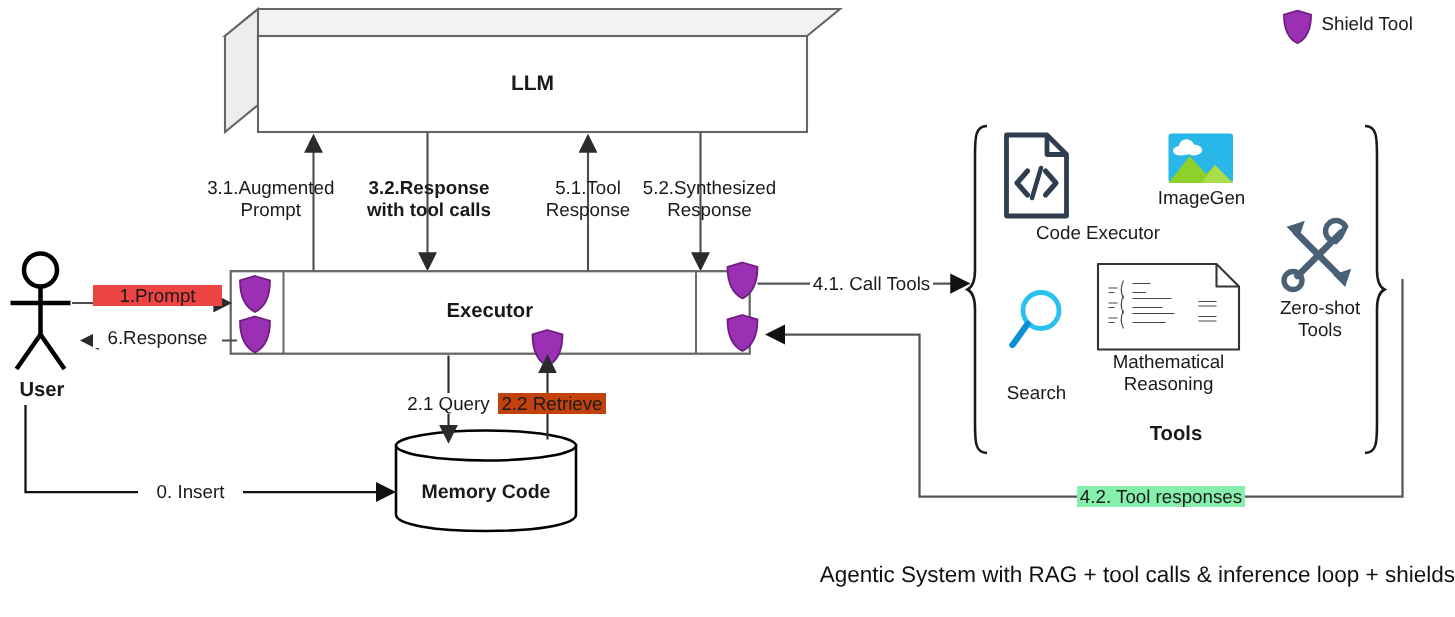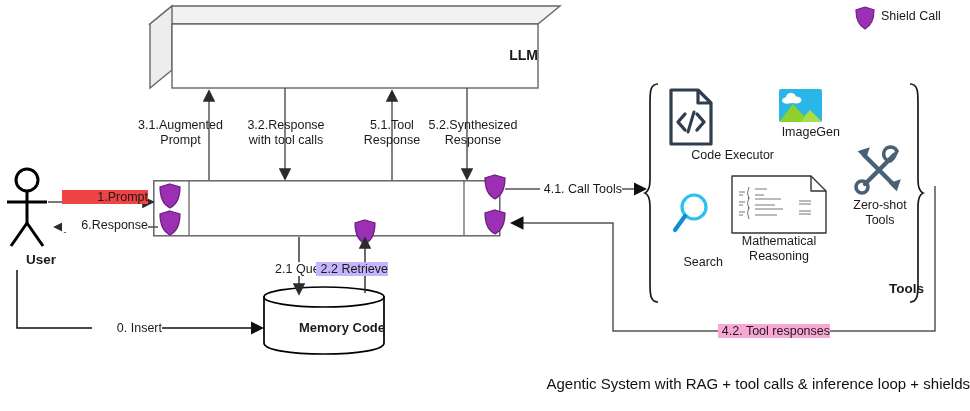--- a/index.html
+++ b/index.html
@@ -1,19 +1,19 @@
 <!DOCTYPE html>
 <html><head>
 <meta charset="utf-8">
 <style>
   html,body{margin:0;padding:0;background:#ffffff;}
   body{width:970px;height:411px;position:relative;overflow:hidden;
        font-family:"Liberation Sans","DejaVu Sans",sans-serif;color:#000;}
   .abs{position:absolute;}
-  .lbl{font-size:12.5px;line-height:14px;color:#1a1a1a;text-align:right;white-space:nowrap;}
+  .lbl{font-size:12.5px;line-height:14px;color:#1a1a1a;text-align:center;white-space:nowrap;}
   .lbl2{font-size:12.5px;line-height:14.5px;color:#1a1a1a;text-align:center;}
   .bold{font-weight:bold;}
   svg{display:block;overflow:visible;}
   .stroke{stroke:#4d4d4d;fill:none;stroke-width:1.4;}
   #caption{width:100%;text-align:right;font-size:15px;color:#111;}
 </style>
 </head>
 <body>
 
 <div class="abs" style="left:150px;top:4px;">
@@ -39,39 +39,40 @@
 
     <path class="stroke" d="M242,94 L242,4" marker-end="url(#ah)" stroke="#2b2b2b"></path>
 
     <path class="stroke" d="M317,0 L317,90" marker-end="url(#ah)" stroke="#2b2b2b"></path>
   </svg>
 </div>
 <div class="abs lbl2" style="left:138px;top:118px;width:85px;">
   <div>3.1.Augmented</div>
   <div>Prompt</div>
 </div>
-<div class="abs lbl2" style="left:235px;top:118px;width:102px;">
+<div class="abs lbl2" style="left:235px;top:118px;width:102px;font-weight:bold;">
   <div>3.2.Response</div>
   <div>with tool calls</div>
 </div>
 <div class="abs lbl2" style="left:348px;top:118px;width:88px;">
   <div>5.1.Tool</div>
   <div>Response</div>
 </div>
 <div class="abs lbl2" style="left:424px;top:118px;width:98px;">
   <div>5.2.Synthesized</div>
   <div>Response</div>
 </div>
 
 <div class="abs" style="left:153px;top:180px;">
   <svg width="348" height="57">
     <rect x="0.8" y="0.8" width="346" height="55" fill="#ffffff" stroke="#666" stroke-width="1.5"></rect>
     <line x1="36" y1="1" x2="36" y2="56" stroke="#666" stroke-width="1.3"></line>
     <line x1="311" y1="1" x2="311" y2="56" stroke="#666" stroke-width="1.3"></line>
   </svg>
+  <div class="abs lbl bold" style="left:36px;top:20px;width:275px;font-size:13.5px;">Executor</div>
 </div>
 
 <div class="abs" style="left:159px;top:183px;">
   <svg width="22" height="26" viewBox="0 0 22 26">
       <path d="M11 1 L21 4 C21 15 17 22 11 25 C5 22 1 15 1 4 Z" fill="#9b30b5" stroke="#6d1f80" stroke-width="1.2"></path>
     </svg>
 </div>
 <div class="abs" style="left:159px;top:210px;">
   <svg width="22" height="26" viewBox="0 0 22 26">
       <path d="M11 1 L21 4 C21 15 17 22 11 25 C5 22 1 15 1 4 Z" fill="#9b30b5" stroke="#6d1f80" stroke-width="1.2"></path>
@@ -134,21 +135,21 @@
     <defs>
       <marker id="ah3" markerWidth="9" markerHeight="9" refX="7" refY="4.5" orient="auto">
         <path d="M0,0 L9,4.5 L0,9 z" fill="#2b2b2b"></path>
       </marker>
     </defs>
     <path d="M9,0 L9,56" stroke="#2b2b2b" stroke-width="1.4" fill="none" marker-end="url(#ah3)"></path>
     <path d="M75,56 L75,2" stroke="#2b2b2b" stroke-width="1.4" fill="none" marker-end="url(#ah3)"></path>
   </svg>
 </div>
 <div class="abs lbl" style="left:268px;top:262px;width:62px;background:#fff;">2.1 Query</div>
-<div class="abs lbl" style="left:316px;top:262px;width:72px;background:#c4b5fd;">2.2 Retrieve</div>
+<div class="abs lbl" style="left:332px;top:262px;width:72px;background:#c2410c;">2.2 Retrieve</div>
 
 <div class="abs" style="left:15px;top:270px;">
   <svg width="255" height="70">
     <defs>
       <marker id="ah4" markerWidth="9" markerHeight="9" refX="7" refY="4.5" orient="auto">
         <path d="M0,0 L9,4.5 L0,9 z" fill="#111"></path>
       </marker>
     </defs>
     <path d="M2,0 L2,58 L246,58" stroke="#111" stroke-width="1.5" fill="none" marker-end="url(#ah4)"></path>
   </svg>
@@ -252,22 +253,22 @@
 <div class="abs" style="left:505px;top:186px;">
   <svg width="440" height="150">
     <defs>
       <marker id="ah6" markerWidth="9" markerHeight="9" refX="7" refY="4.5" orient="auto">
         <path d="M0,0 L9,4.5 L0,9 z" fill="#111"></path>
       </marker>
     </defs>
     <path d="M430,0 L430,145 L108,145 L108,37 L8,37" stroke="#555" stroke-width="1.5" fill="none" marker-end="url(#ah6)"></path>
   </svg>
 </div>
-<div class="abs lbl" style="left:718px;top:324px;width:112px;background:#f9a8d4;">4.2. Tool responses</div>
+<div class="abs lbl" style="left:718px;top:324px;width:112px;background:#86efac;">4.2. Tool responses</div>
 
 <div class="abs" style="left:855px;top:6px;">
   <svg width="20" height="24" viewBox="0 0 22 26">
     <path d="M11 1 L21 4 C21 15 17 22 11 25 C5 22 1 15 1 4 Z" fill="#9b30b5" stroke="#6d1f80" stroke-width="1.2"></path>
   </svg>
 </div>
-<div class="abs lbl" style="left:881px;top:9px;width:80px;text-align:left;">Shield Call</div>
+<div class="abs lbl" style="left:881px;top:9px;width:80px;text-align:left;">Shield Tool</div>
 
 <div class="abs" id="caption" style="left:0;top:375px;">Agentic System with RAG + tool calls &amp; inference loop + shields</div>
 
 </body></html>

